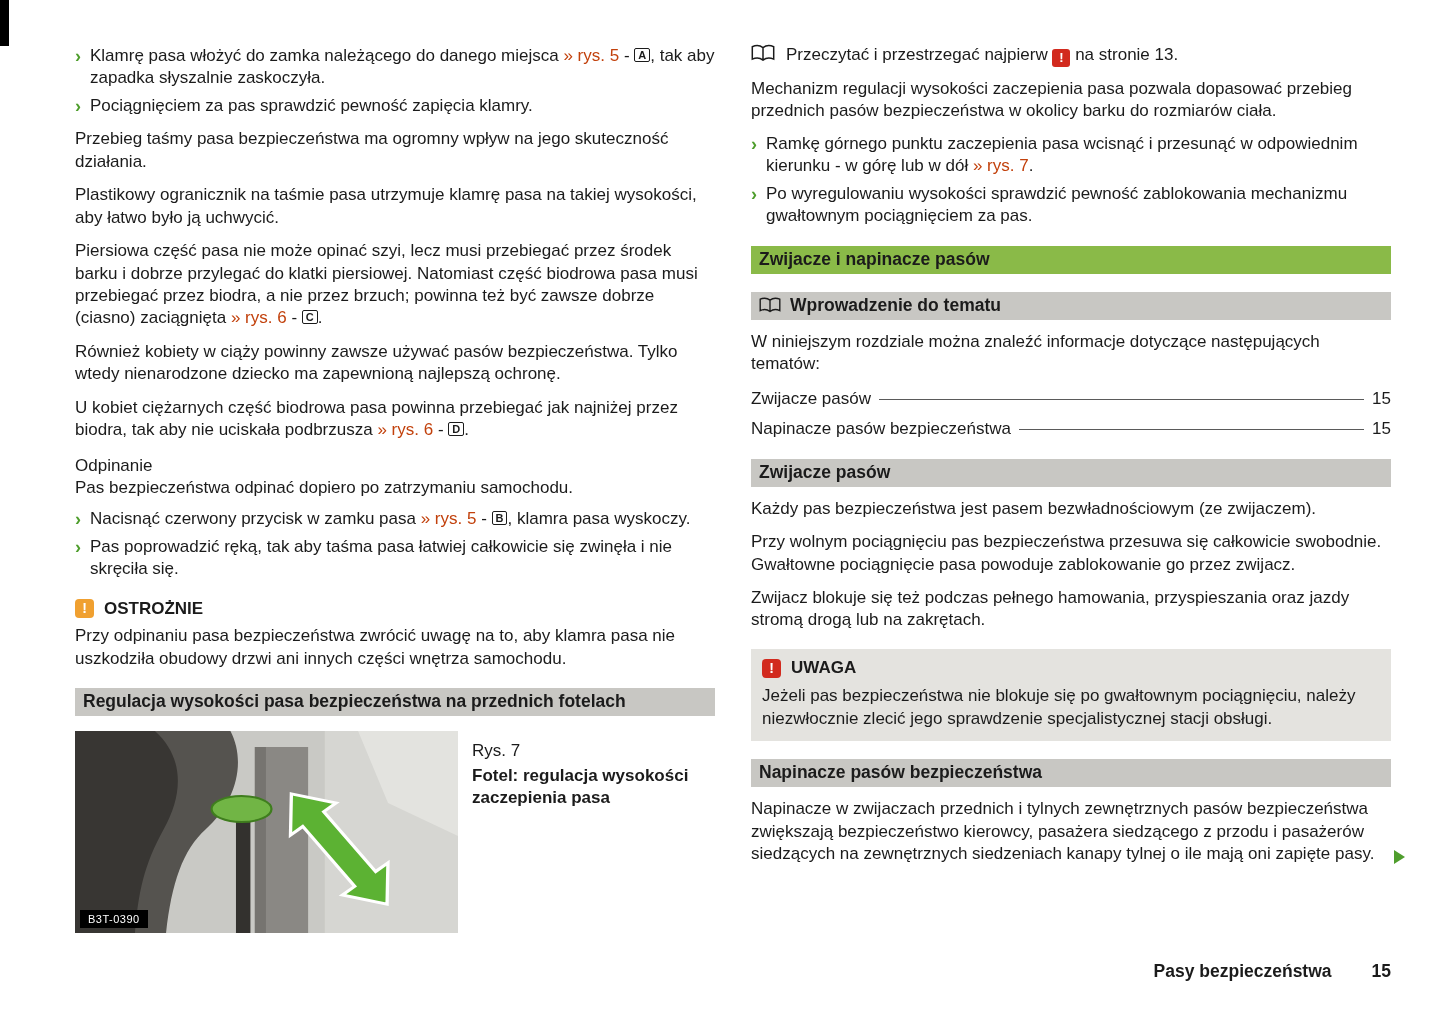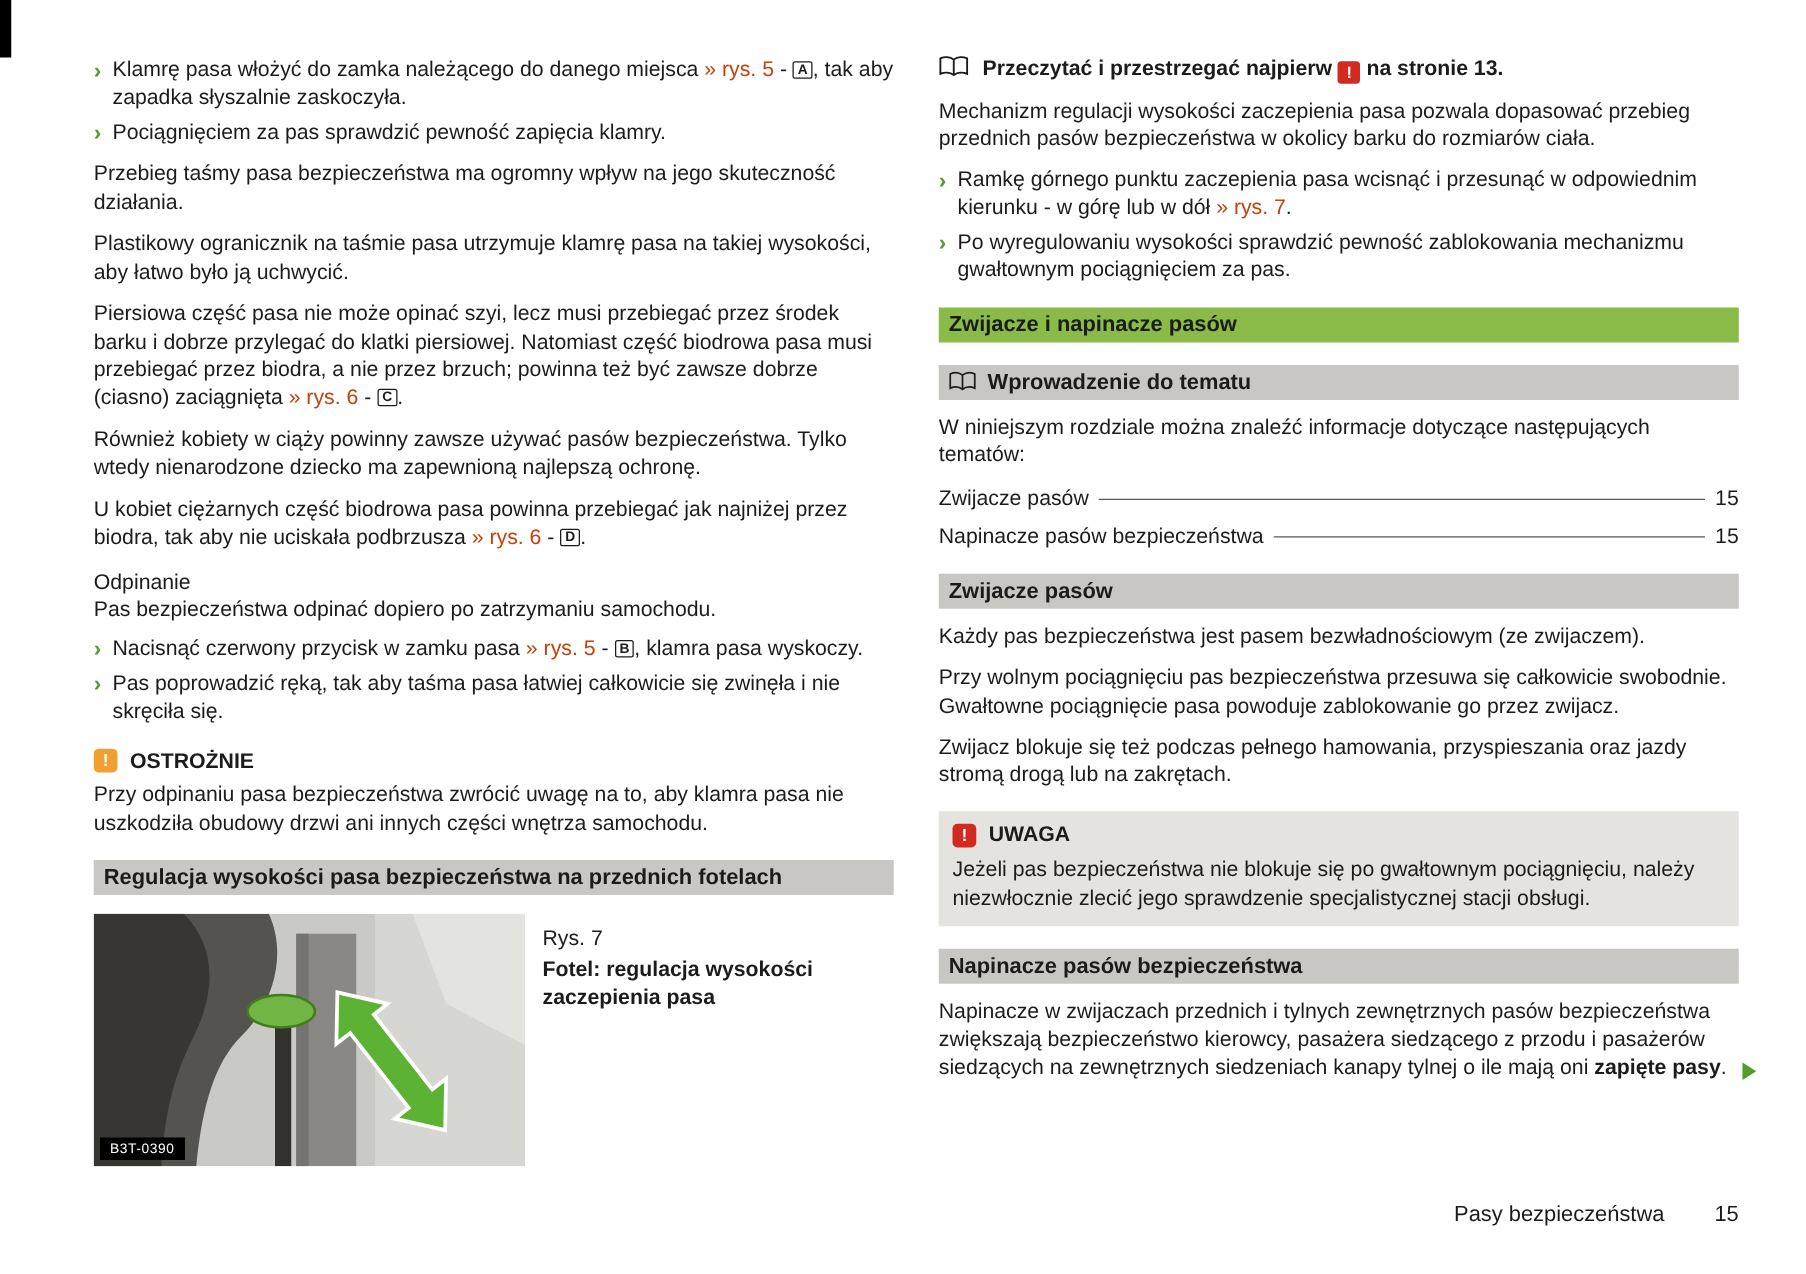--- a/index.html
+++ b/index.html
@@ -19,21 +19,21 @@
   .para { margin-top:11px; }
   .tight { margin-top:2px; }
 
   .bullet { display:flex; margin-top:5px; }
   .chev { color:#4f9e2d; font-weight:bold; margin-right:9px; flex:0 0 auto; font-size:18px; line-height:22px; }
   .bullet-text { flex:1; }
 
   .h-plain { font-weight:normal; margin-top:13px; }
 
   .sg-text {}
-  .sg-bold { font-weight:bold;text-align:center; }
+  .sg-bold { font-weight:normal;text-align:center; }
   .sg-link { color:#c2410c; }
   .sg-box {
     display:inline-block; border:1.5px solid #1b1b1b; border-radius:2px;
     font-size:11px; font-weight:bold; line-height:12px; padding:0 3px;
     vertical-align:2px;
   }
   .sg-refbox {
     display:inline-block; background:#d22a1e; color:#fff; font-weight:bold;
     width:18px; height:18px; line-height:18px; text-align:center;
     border-radius:3px; font-size:13px; vertical-align:-2px;
@@ -58,39 +58,39 @@
   .intro-text { font-weight:bold; }
 
   .toc-row { display:flex; align-items:baseline; margin-top:8px; }
   .toc-line { flex:1; border-bottom:1px solid #5a5a5a; margin:0 8px; transform:translateY(-4px); }
 
   .notebox { background:#e4e3df; margin-top:17px; padding:8px 11px 11px; }
   .note-head { display:flex; align-items:center; gap:10px; font-weight:bold; }
   .note-body { margin-top:6px; }
 
   .figure { display:flex; margin-top:15px; }
-  .figure-image { position:relative; width:345px; height:202px; flex:0 0 auto; }
+  .figure-image { position:relative; width:383px; height:202px; flex:0 0 auto; }
   .figure-image svg { display:block; width:100%; height:100%; }
   .figure-code {
     position:absolute; left:5px; bottom:5px; background:#000; color:#fff;
     font-size:11px; padding:2px 8px; letter-spacing:0.5px;
   }
   .figure-caption { margin-left:14px; padding-top:9px; }
   .fig-label { margin-bottom:2px; }
   .fig-title { font-weight:bold; }
 
   .cont-arrow {
     position:absolute; left:1394px; top:850px; width:0; height:0;
     border-left:11px solid #4f9e2d; border-top:7px solid transparent; border-bottom:7px solid transparent;
   }
 
   .footer {
     position:absolute; top:960px; right:54px;
     display:flex; align-items:baseline; gap:40px;
-    font-weight:normal; font-size:17.5px;
+    font-weight:bold; font-size:17.5px;
   }
 </style>
 </head>
 <body>
 
 <div class="page-tab"></div>
 
 <div class="col col-left">
 
   <div class="bullet tight">

